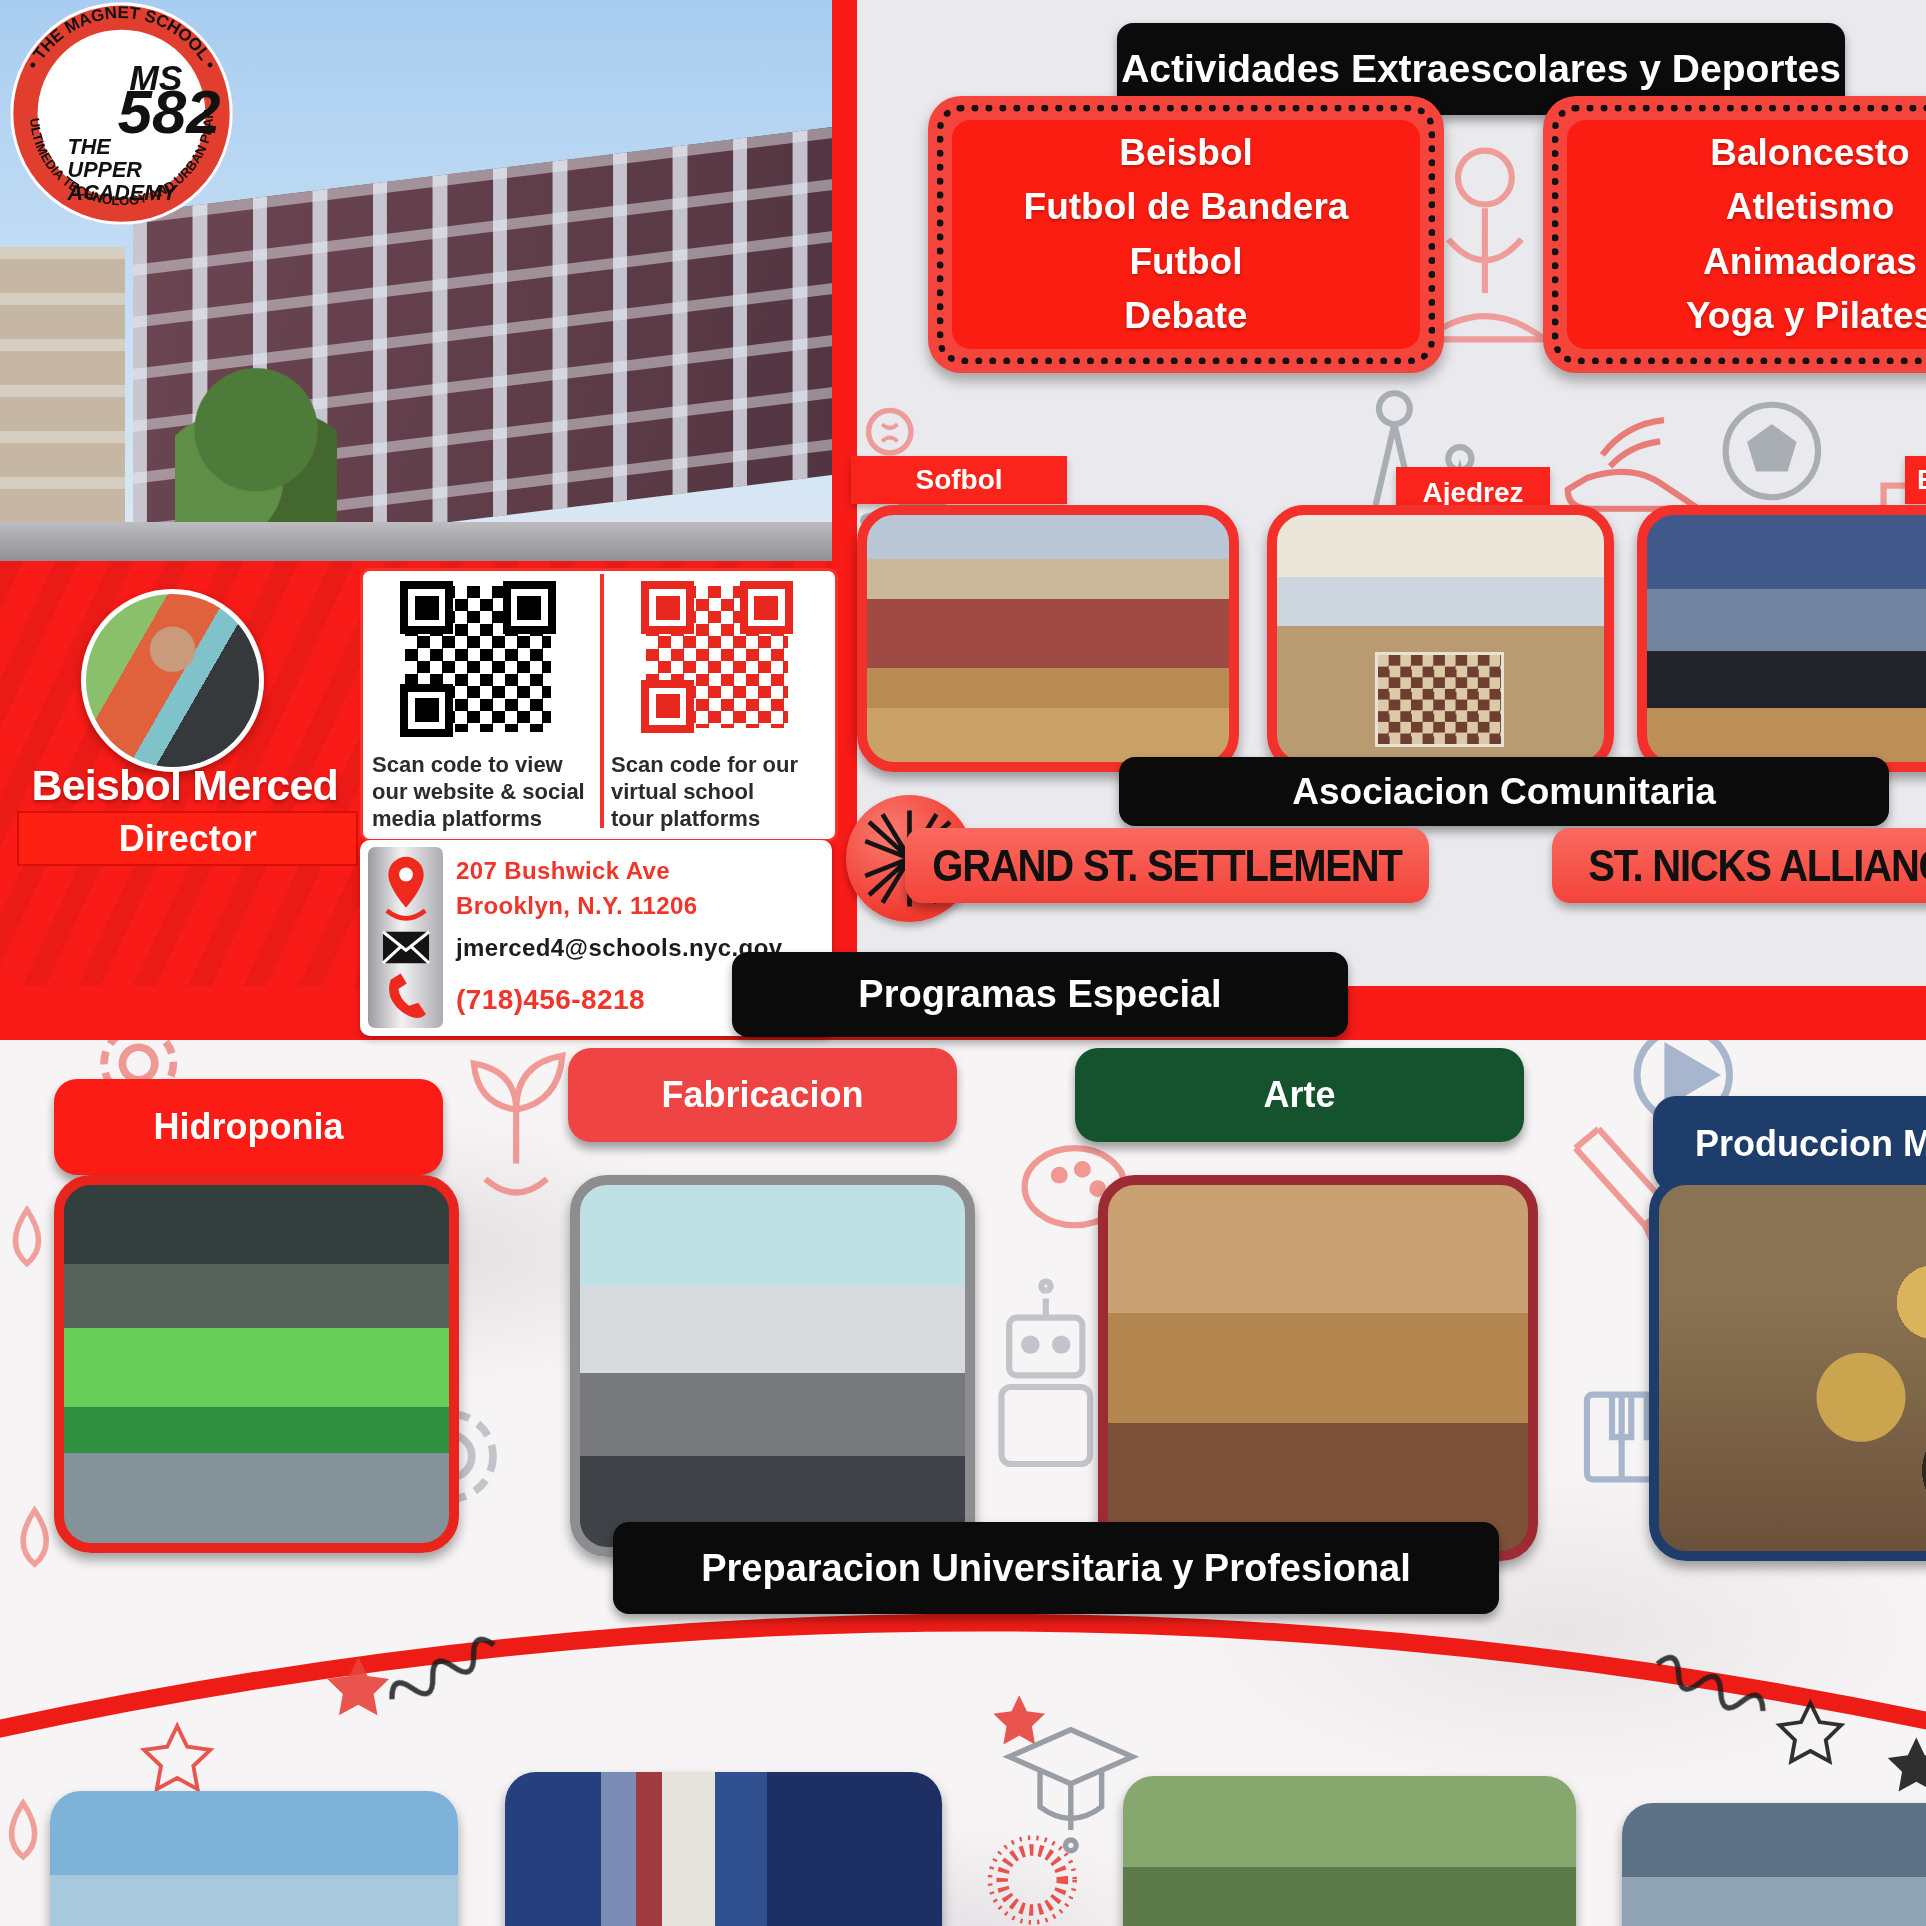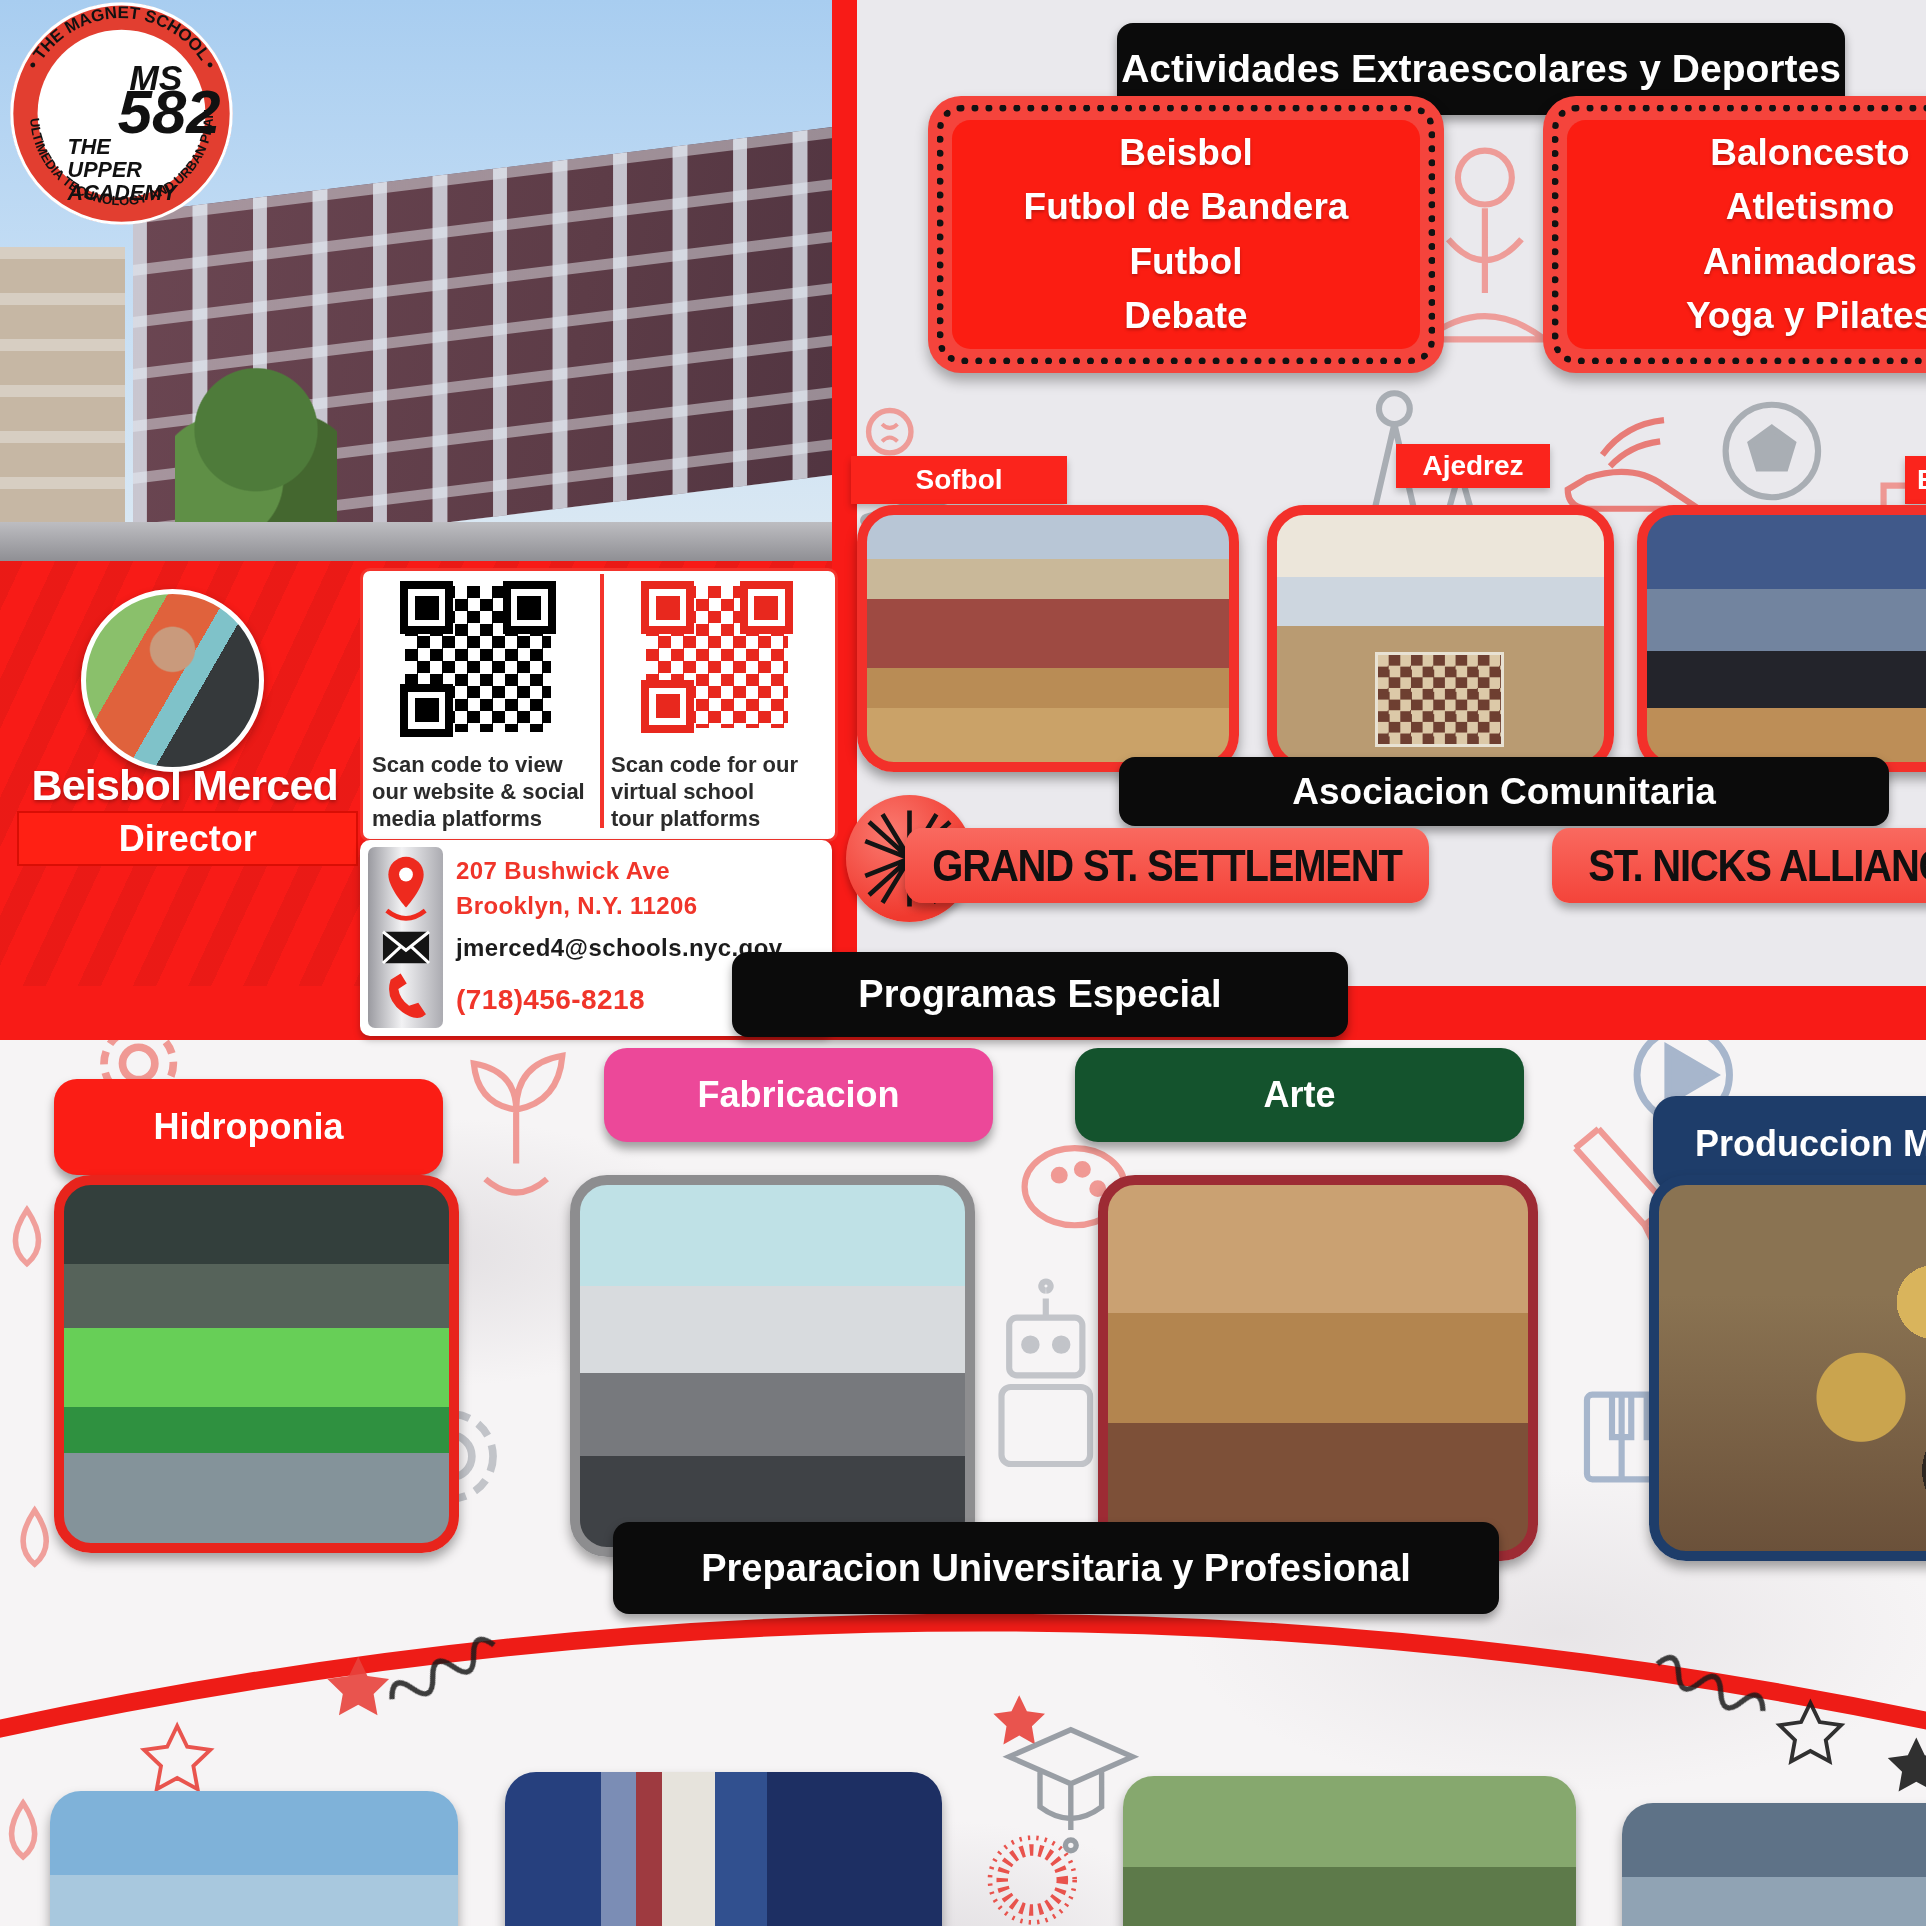--- a/index.html
+++ b/index.html
@@ -351,21 +351,21 @@
     <div class="sportinner"></div>
     <div class="sportlines">
       <div class="sportline">Baloncesto</div>
       <div class="sportline">Atletismo</div>
       <div class="sportline">Animadoras</div>
       <div class="sportline">Yoga y Pilates</div>
     </div>
   </div>
 
   <div class="abs plabel" style="left:851px;top:456px;width:216px;height:48px;">Sofbol</div>
-  <div class="abs plabel" style="left:1396px;top:444px;width:154px;height:44px;">Ajedrez</div>
+  <div class="abs plabel" style="left:1396px;top:467px;width:154px;height:51px;">Ajedrez</div>
   <div class="abs plabel" style="left:1905px;top:456px;width:175px;height:48px;">Baloncesto</div>
 
   <div class="sphoto" style="left:857px;top:505px;width:362px;height:247px;
        background:linear-gradient(180deg,#b8c6d6 0 18%,#c9b899 18% 34%,#9e4a42 34% 62%,#b98c55 62% 78%,#caa268 78% 100%);"></div>
   <div class="sphoto" style="left:1267px;top:505px;width:327px;height:247px;
        background:linear-gradient(180deg,#ece6da 0 25%,#cdd6df 25% 45%,#b99b72 45% 100%);">
     <div class="chessboard"></div>
   </div>
   <div class="sphoto" style="left:1637px;top:505px;width:420px;height:247px;
        background:linear-gradient(180deg,#40598a 0 30%,#72849f 30% 55%,#23242b 55% 78%,#bd8e57 78% 100%);"></div>
@@ -377,21 +377,21 @@
       <path d="M165 40 v250 M60 70 l210 190 M270 70 l-210 190 M95 50 l140 230 M235 50 l-140 230 M50 120 l230 90 M280 120 l-230 90"></path>
     </svg>
   </div>
   <div class="partnerpill" style="left:905px;top:832px;width:524px;">GRAND ST. SETTLEMENT</div>
 
   <div class="partnerpill" style="left:1552px;top:832px;width:456px;">ST. NICKS ALLIANCE</div>
 
   <div class="abs banner" style="left:732px;top:952px;width:616px;height:85px;font-size:38px;">Programas Especial</div>
 
   <div class="proglabel" style="left:54px;top:1079px;width:389px;height:96px;background:#fb1d15;">Hidroponia</div>
-  <div class="proglabel" style="left:568px;top:1048px;width:389px;height:94px;background:#ec4899;margin-left:36px;">Fabricacion</div>
+  <div class="proglabel" style="left:568px;top:1048px;width:389px;height:94px;background:#ef4444;">Fabricacion</div>
   <div class="proglabel" style="left:1075px;top:1048px;width:449px;height:94px;background:#14532d;">Arte</div>
   <div class="proglabel" style="left:1653px;top:1096px;width:424px;height:96px;background:#1e3d6a;">Produccion Musical</div>
 
   <div class="pphoto" style="left:54px;top:1175px;width:385px;height:358px;border:10px solid #e8241c;
        background:linear-gradient(180deg,#333f3c 0 22%,#56635a 22% 40%,#67cf57 40% 62%,#2f9140 62% 75%,#84939a 75% 100%);"></div>
   <div class="pphoto" style="left:570px;top:1175px;width:385px;height:362px;border:10px solid #8d8d8f;
        background:linear-gradient(180deg,#bfe1e6 0 28%,#d8dbde 28% 52%,#77797d 52% 75%,#3f4246 75% 100%);"></div>
   <div class="pphoto" style="left:1098px;top:1175px;width:420px;height:366px;border:10px solid #9d2b34;
        background:linear-gradient(180deg,#caa172 0 35%,#b3854f 35% 65%,#7d5038 65% 100%);"></div>
   <div class="pphoto" style="left:1649px;top:1175px;width:404px;height:366px;border:10px solid #1e3d6a;

